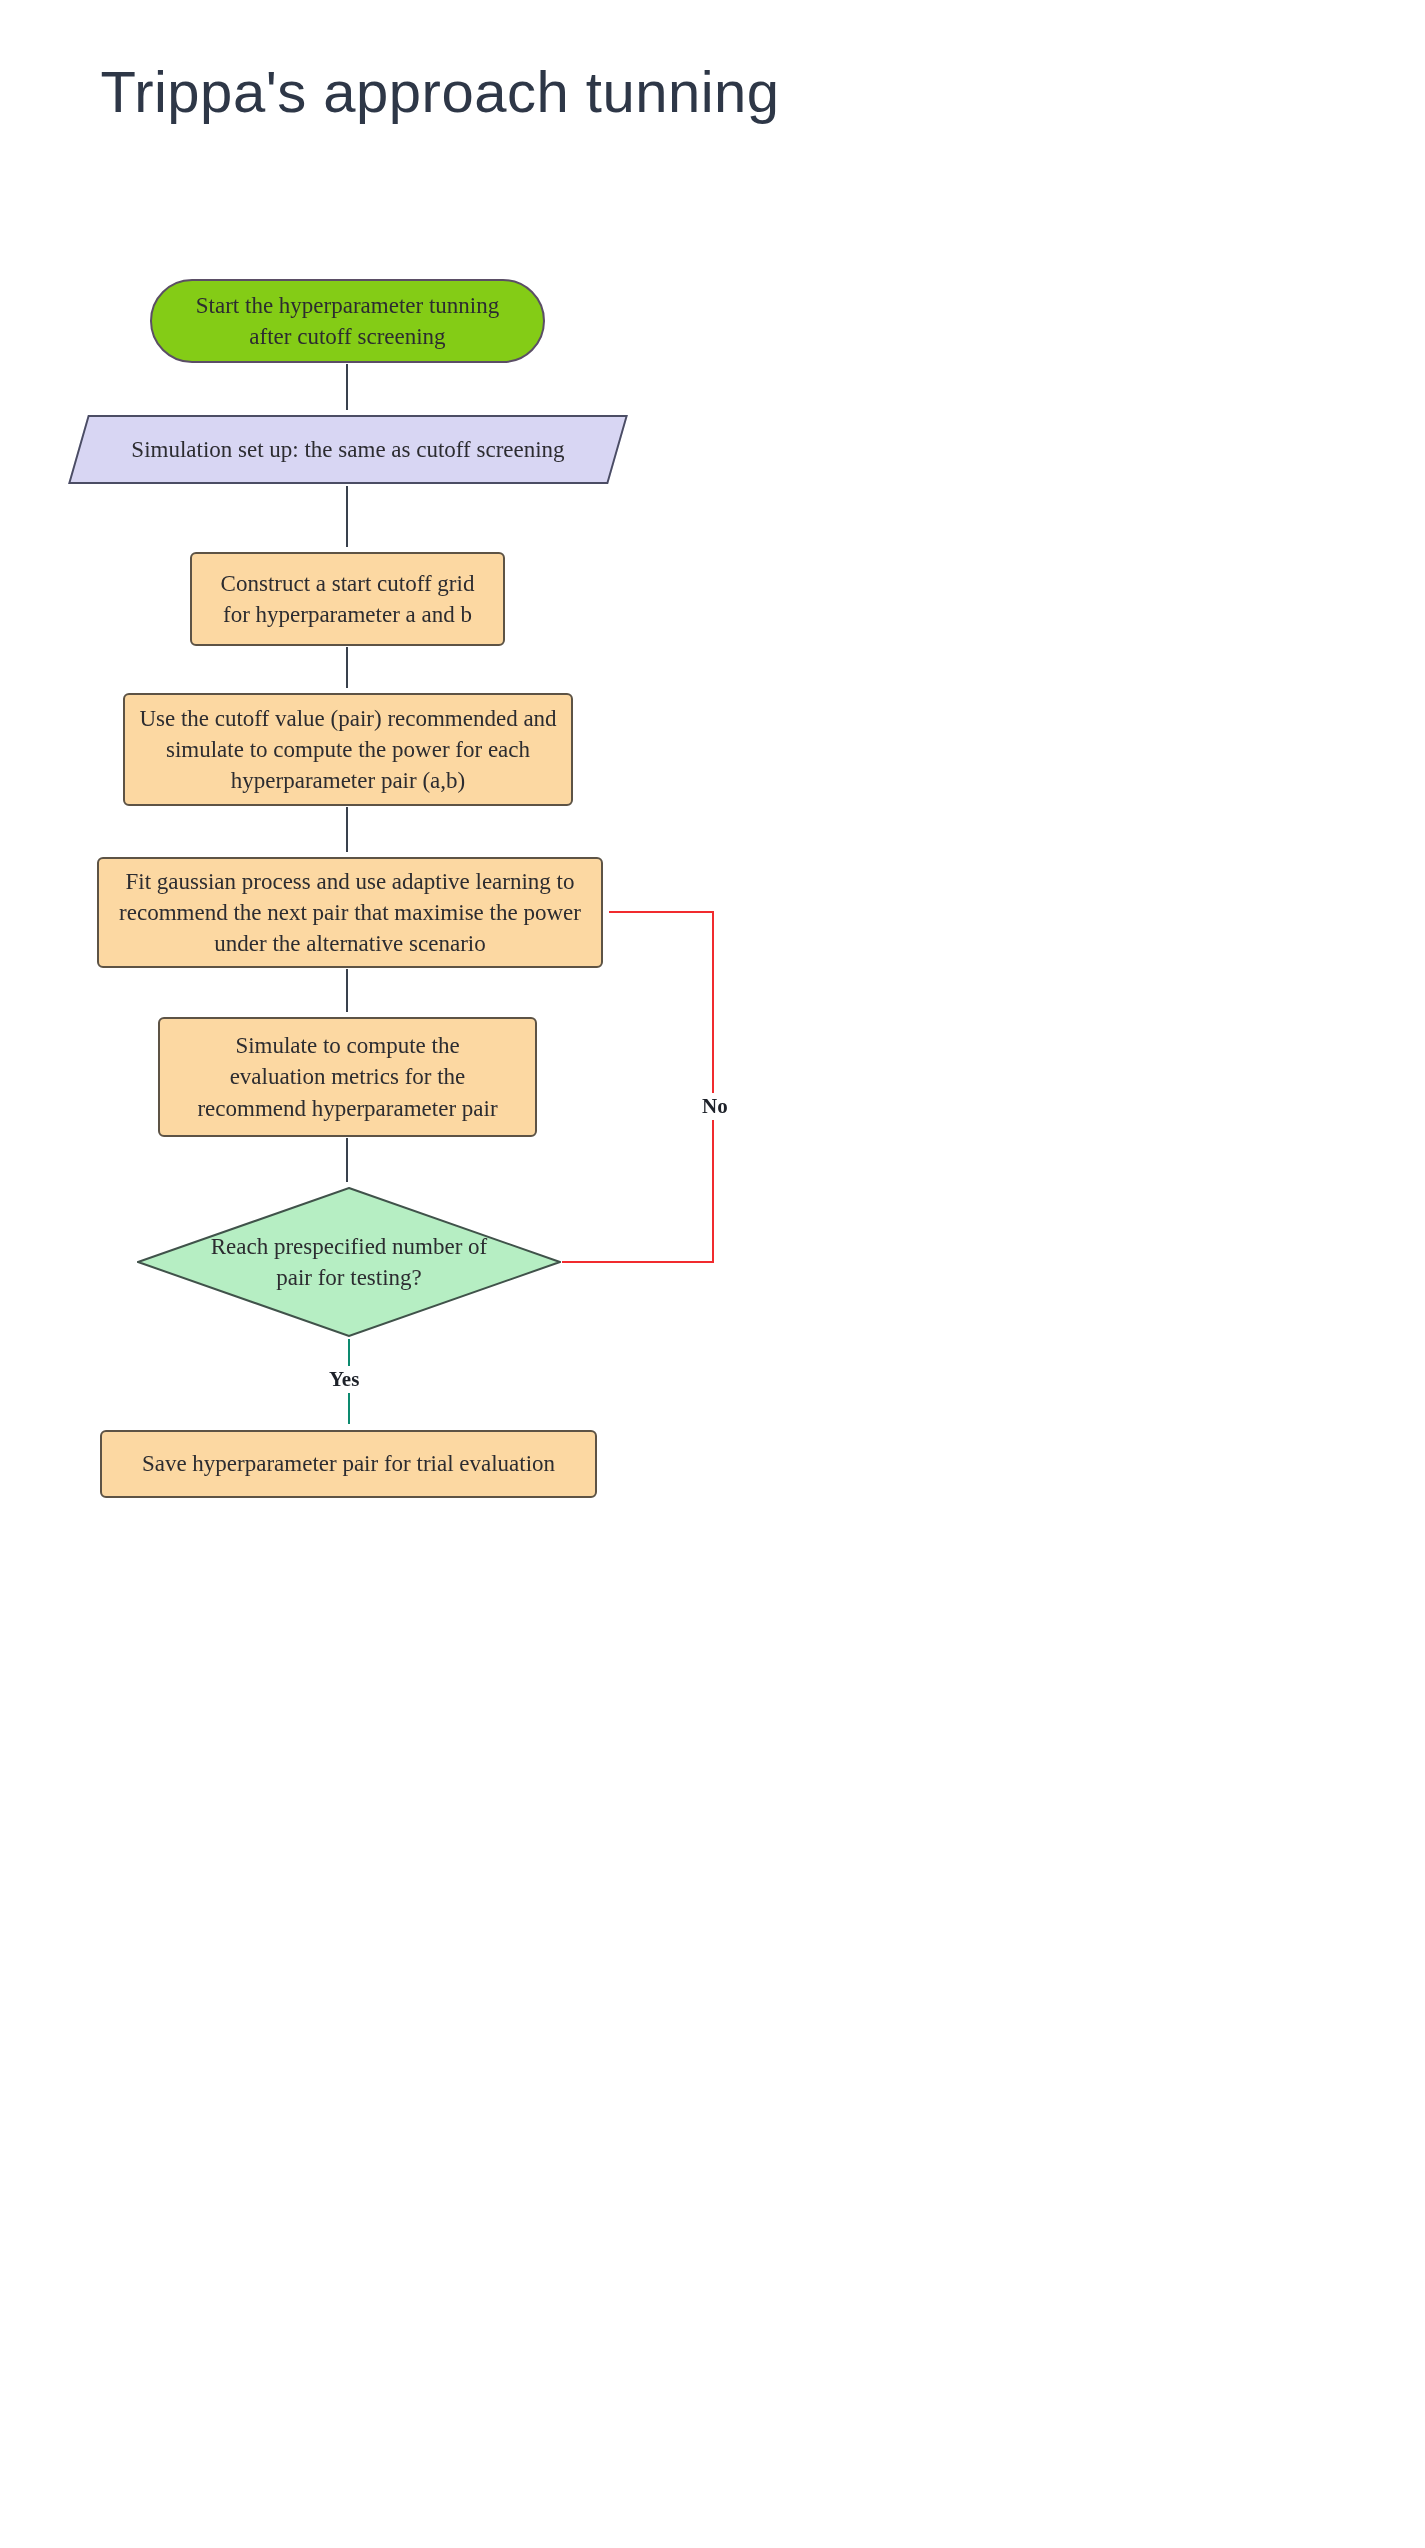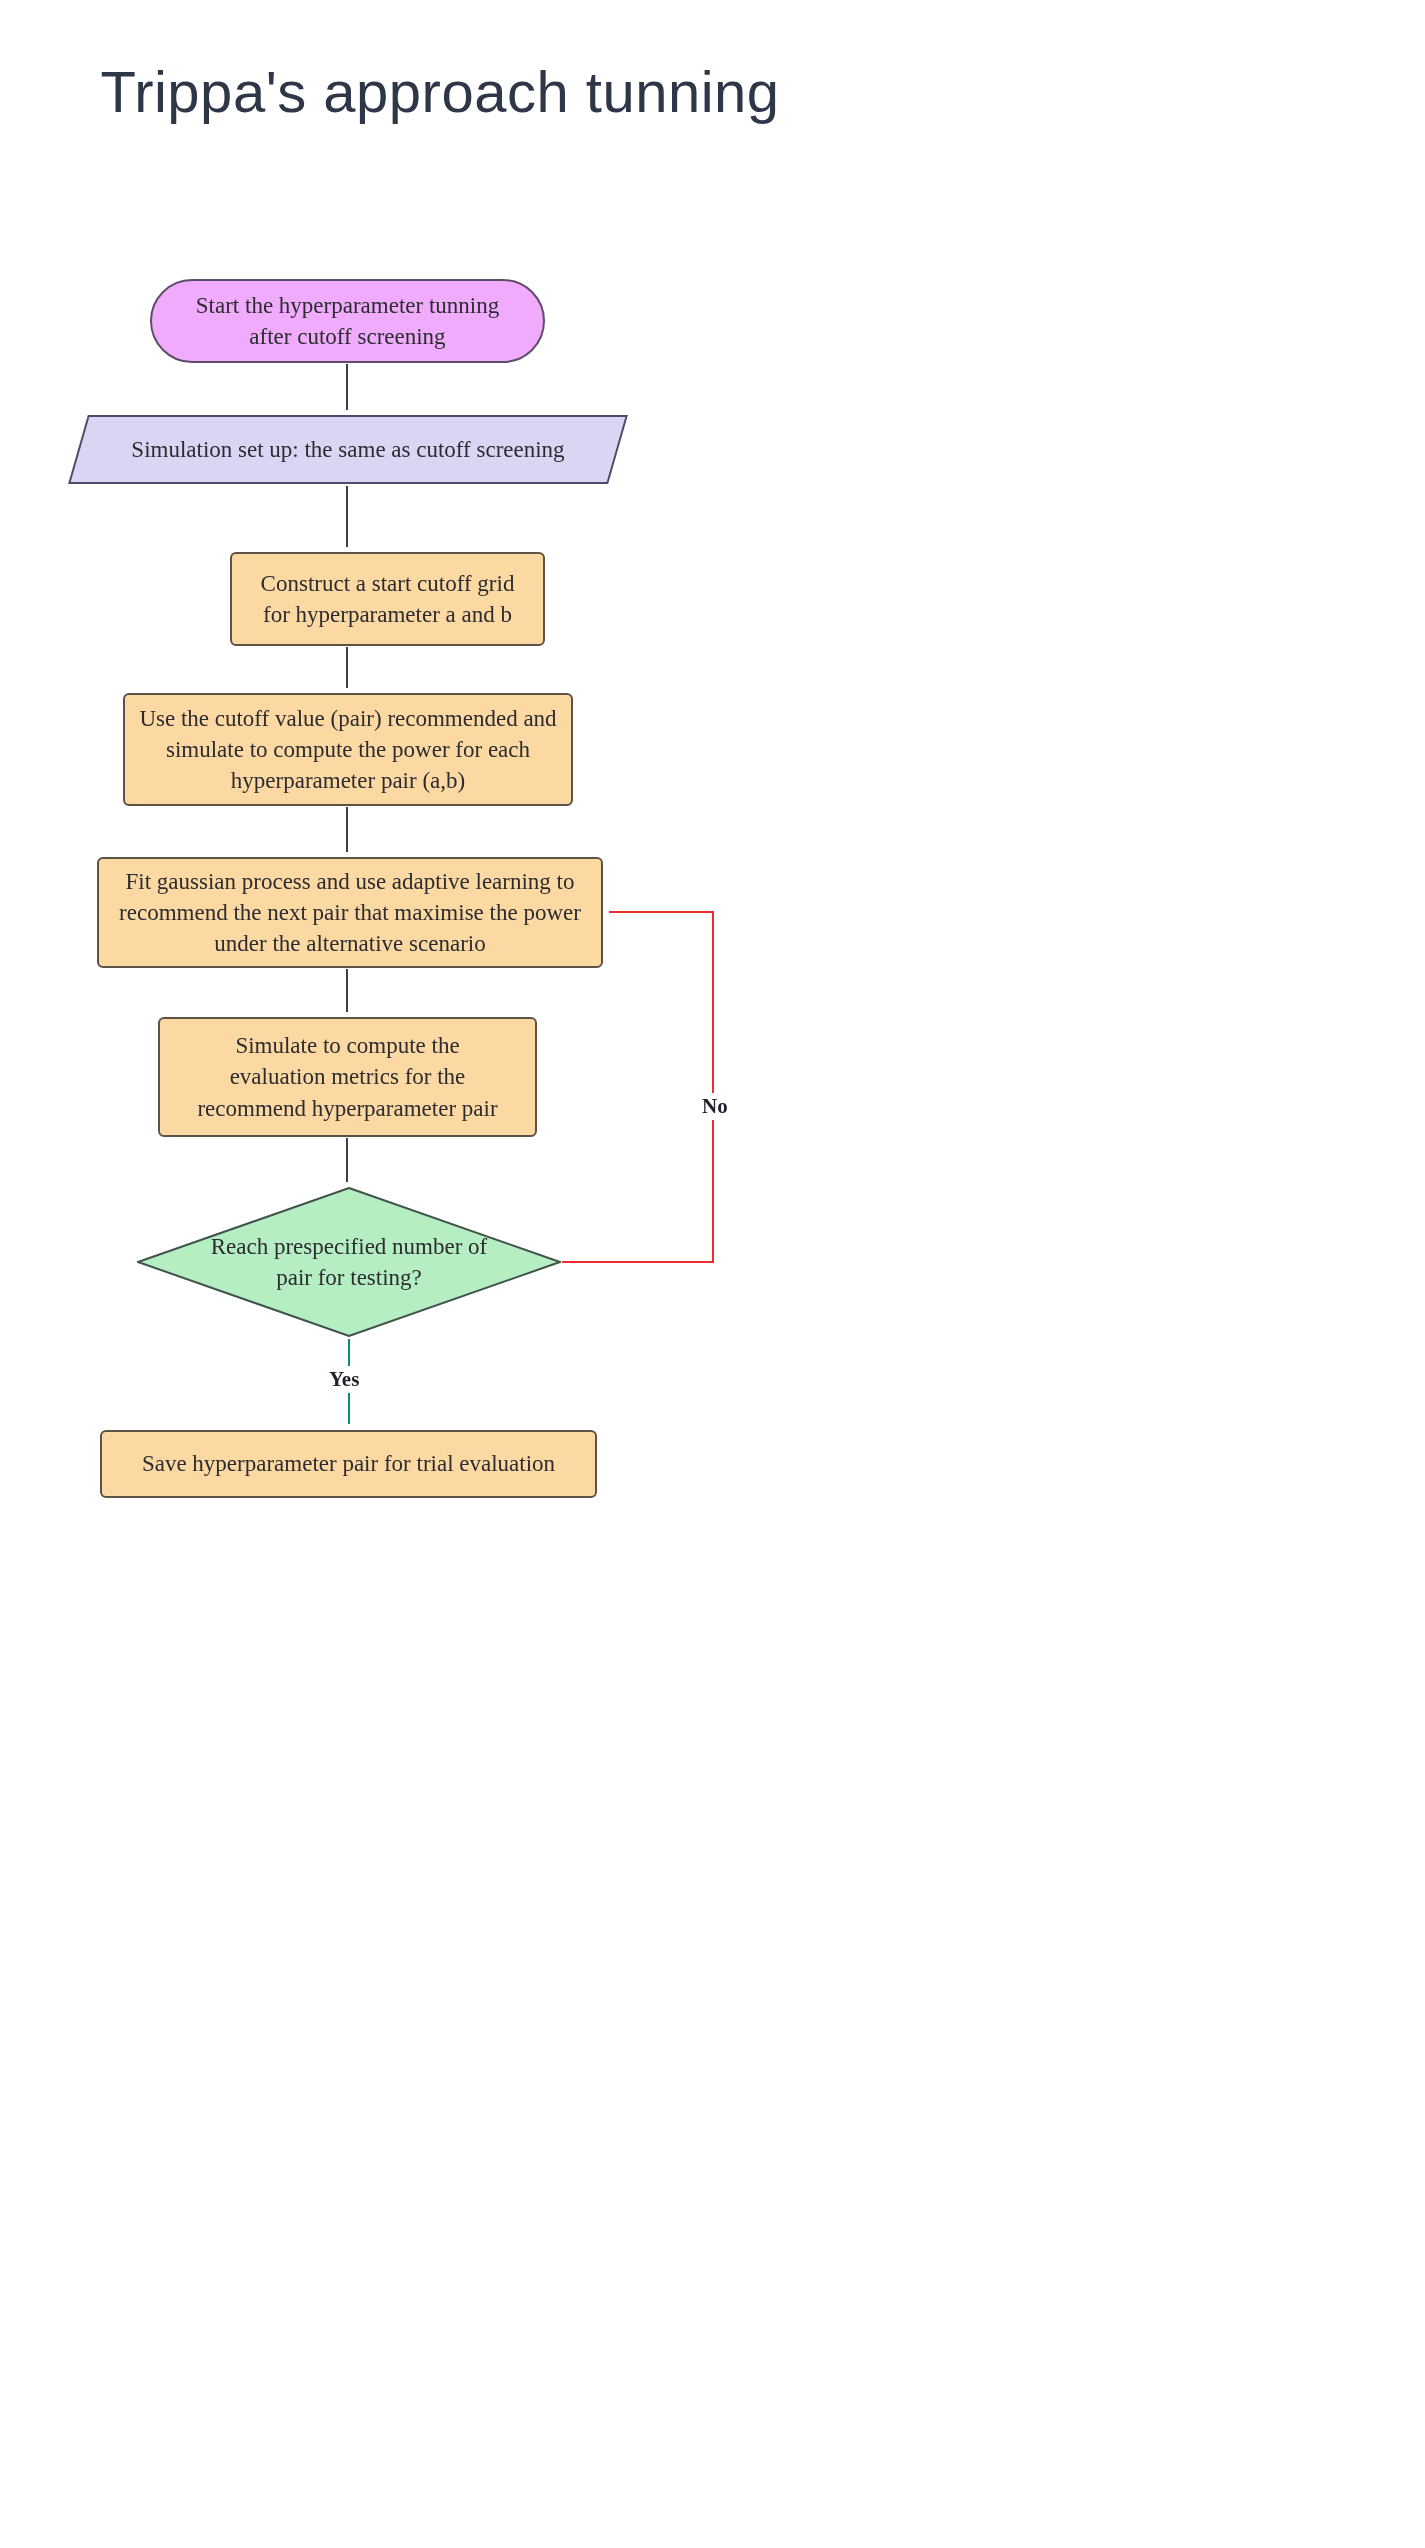--- a/index.html
+++ b/index.html
@@ -30,37 +30,37 @@
   }
 
   .node {
     position: absolute;
     display: flex; align-items: center; justify-content: center;
     text-align: center;
     color: #2c2c30; font-size: 23px; line-height: 1.35;
   }
   .stadium {
     left: 150px; top: 279px; width: 395px; height: 84px;
-    background: #f0abfc; border: 2px solid #5b4e66;
+    background: #84cc16; border: 2px solid #5b4e66;
     border-radius: 60px; padding: 0 28px;
   }
   .parallelogram {
     left: 78px; top: 415px; width: 540px; height: 69px;
     background: #d8d6f3; border: 2px solid #4b4d64;
     transform: skewX(-16deg);
   }
   .parallelogram .unskew {
     transform: skewX(16deg);
     width: 100%; text-align: center;
   }
   .process {
     background: #fcd8a2; border: 2px solid #5d5345;
     border-radius: 6px;
   }
-  .node-grid    { left:  190px; top:  552px; width: 315px; height:  94px; padding: 0 18px; margin-left: 40px; }
+  .node-grid    { left:  190px; top:  552px; width: 315px; height:  94px; padding: 0 18px; }
   .node-power   { left:  123px; top:  693px; width: 450px; height: 113px; padding: 0 14px; }
   .node-gp      { left:   97px; top:  857px; width: 506px; height: 111px; padding: 0 12px; }
   .node-metrics { left:  158px; top: 1017px; width: 379px; height: 120px; padding: 18px 26px; }
   .node-save    { left:  100px; top: 1430px; width: 497px; height:  68px; padding: 0 10px; }
 
   .diamond-wrap {
     position: absolute; left: 137px; top: 1187px;
     width: 424px; height: 150px;
   }
   .diamond-svg { width: 100%; height: 100%; display: block; }

